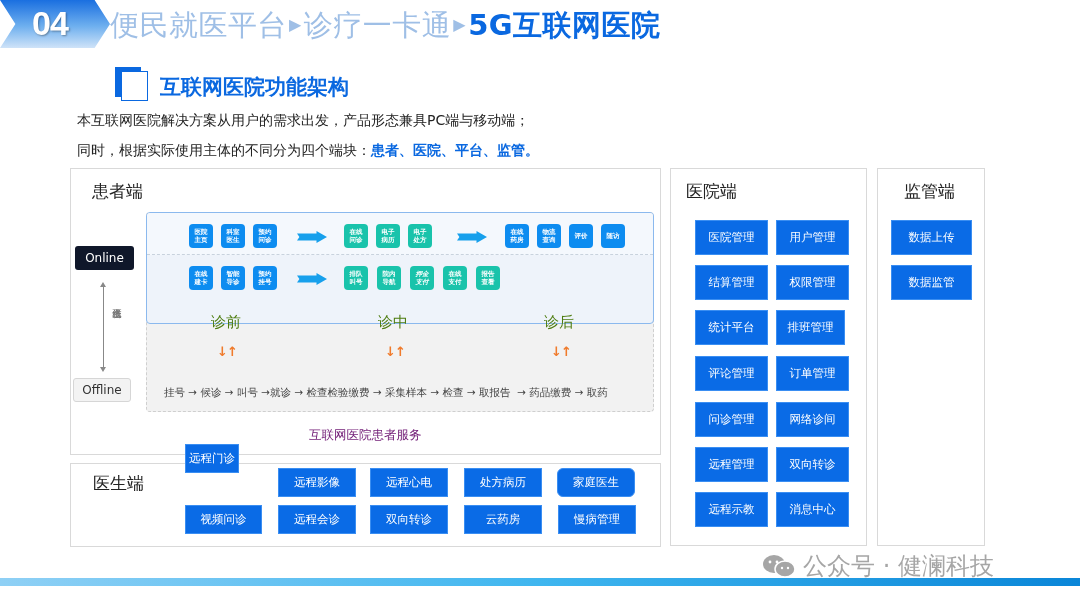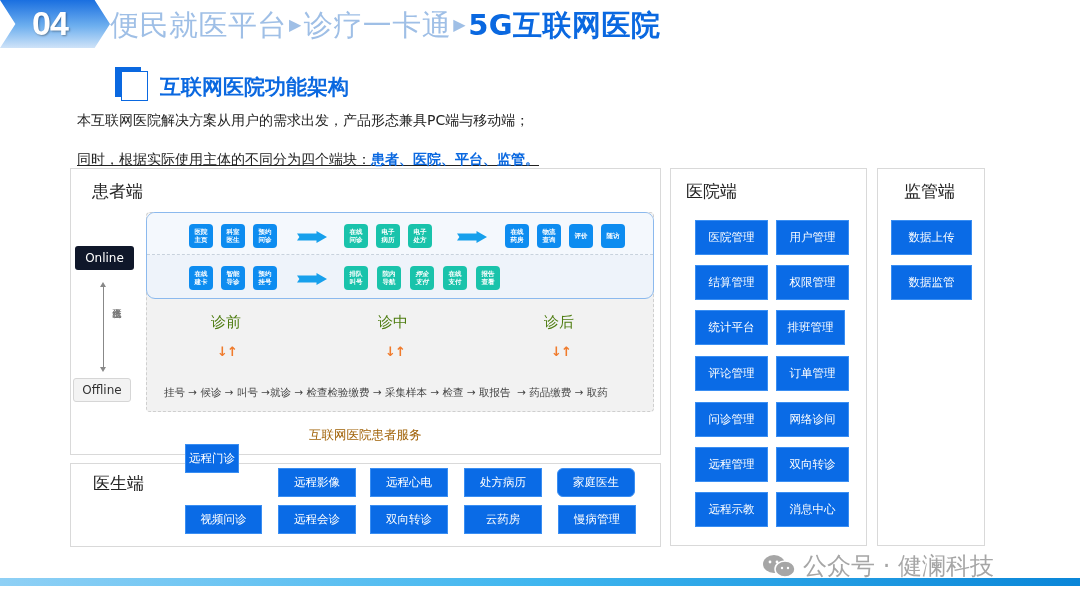--- a/index.html
+++ b/index.html
@@ -53,39 +53,39 @@
   .vline::before { top: -4px; border-bottom: 5px solid #888; }
   .vline::after { bottom: -4px; border-top: 5px solid #888; }
   .vtext { left: 110px; top: 302px; font-size: 9px; color: #777; writing-mode: vertical-rl; letter-spacing: 0; }
 
   
   .svc-bg {
     left: 146px; top: 212px; width: 508px; height: 200px; background: #f2f2f2;
     border: 1px dashed #cfcfcf; border-radius: 4px;
   }
   .svc-online {
-    left: 146px; top: 212px; width: 508px; height: 87px; border: 1.5px solid #8bb9ee; border-radius: 9px;
+    left: 146px; top: 212px; width: 508px; height: 112px; border: 1.5px solid #8bb9ee; border-radius: 4px;
     background: #eef3fa; overflow: hidden;
   }
   .svc-online .row1 { position: absolute; left: 0; top: 0; width: 100%; height: 42px; background: #f4f8fd; border-bottom: 1px dashed #c8d2dd; }
   .chip {
     position: absolute; width: 24px; height: 24px; border-radius: 4px; color: #fff;
     font-size: 6.5px; line-height: 8px; display: flex; align-items: center; justify-content: center;
     text-align: center; white-space: pre-line; font-weight: bold;
   }
   .chip.b { background: #0d8cf0; }
   .chip.g { background: #19c3ab; }
   .arrow {
     position: absolute; width: 30px; height: 12px; background: #17a0ec;
     clip-path: polygon(0 20%, 65% 20%, 65% 0, 100% 50%, 65% 100%, 65% 80%, 0 80%, 8% 50%);
   }
   .stage { font-size: 15px; color: #4d7c0f; }
   .updown { font-size: 13px; color: #f07b2c; font-weight: bold; letter-spacing: -1px; }
   .flow { left: 164px; top: 386px; font-size: 10.5px; color: #444; white-space: pre; }
-  .svc-caption { left: 309px; top: 427px; font-size: 12.5px; color: #a16207; }
+  .svc-caption { left: 309px; top: 427px; font-size: 12.5px; color: #701a75; }
 
   
   .btn {
     position: absolute; background: #0a6be6; color: #fff; font-size: 11.5px;
     display: flex; align-items: center; justify-content: center; border: 1px solid #3a8ef2;
   }
 
   
   .footer-bar {
     left: 0; top: 578px; width: 1080px; height: 8px;
@@ -102,21 +102,21 @@
 <div class="abs hdr-title">
   <span class="dim">便民就医平台</span><span class="tri">▶</span><span class="dim">诊疗一卡通</span><span class="tri">▶</span><span class="cur">5G互联网医院</span>
 </div>
 
 <div class="abs sec-icon">
     <div class="back"></div>
     <div class="front"></div>
   </div>
 <div class="abs sec-title">互联网医院功能架构</div>
 <div class="abs intro" style="top:112px;">本互联网医院解决方案从用户的需求出发，产品形态兼具PC端与移动端；</div>
-<div class="abs intro" style="top:151px;text-decoration:underline;">
+<div class="abs intro" style="top:142px;">
   <span>同时，根据实际使用主体的不同分为四个端块：</span><span class="hl">患者、医院、平台、监管。</span>
 </div>
 
 <div class="abs panel" style="left:70px;top:168px;width:591px;height:287px;"></div>
 <div class="abs panel-title" style="left:92px;top:180px;">患者端</div>
 
 <div class="abs pill-online">Online</div>
 <div class="abs vline"></div>
 <div class="abs vtext">线上线下结合</div>
 <div class="abs pill-offline">Offline</div>

